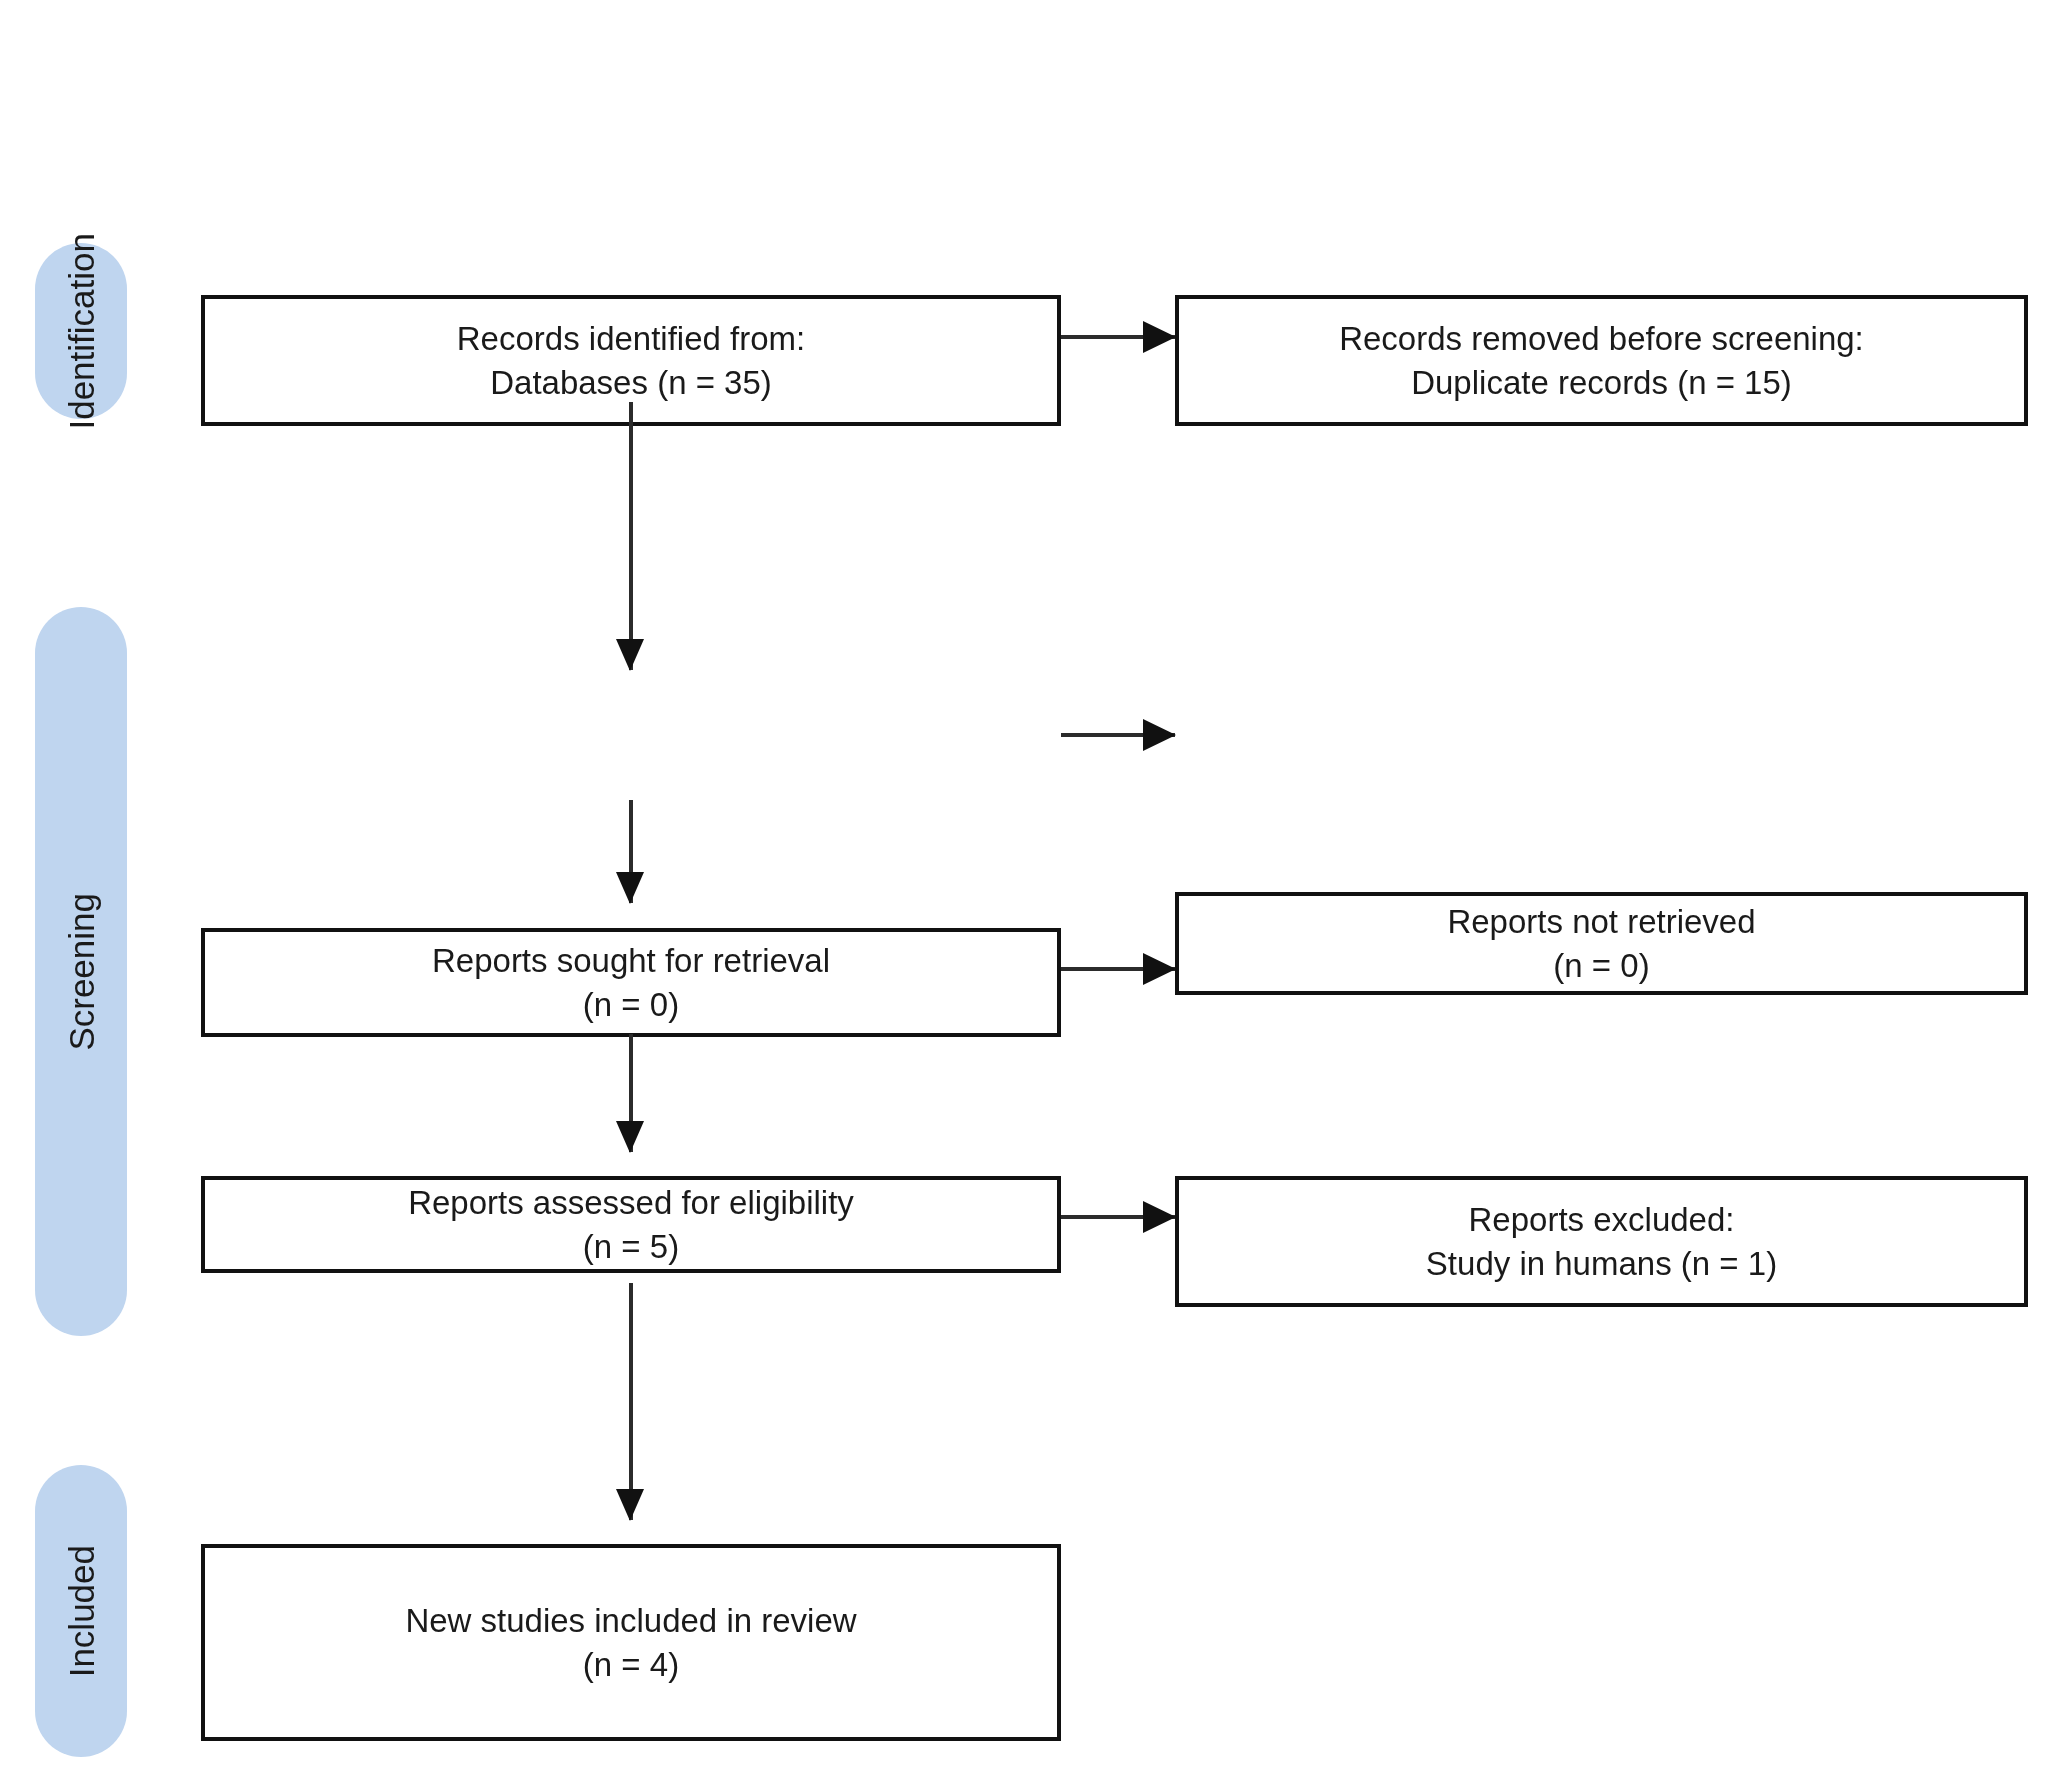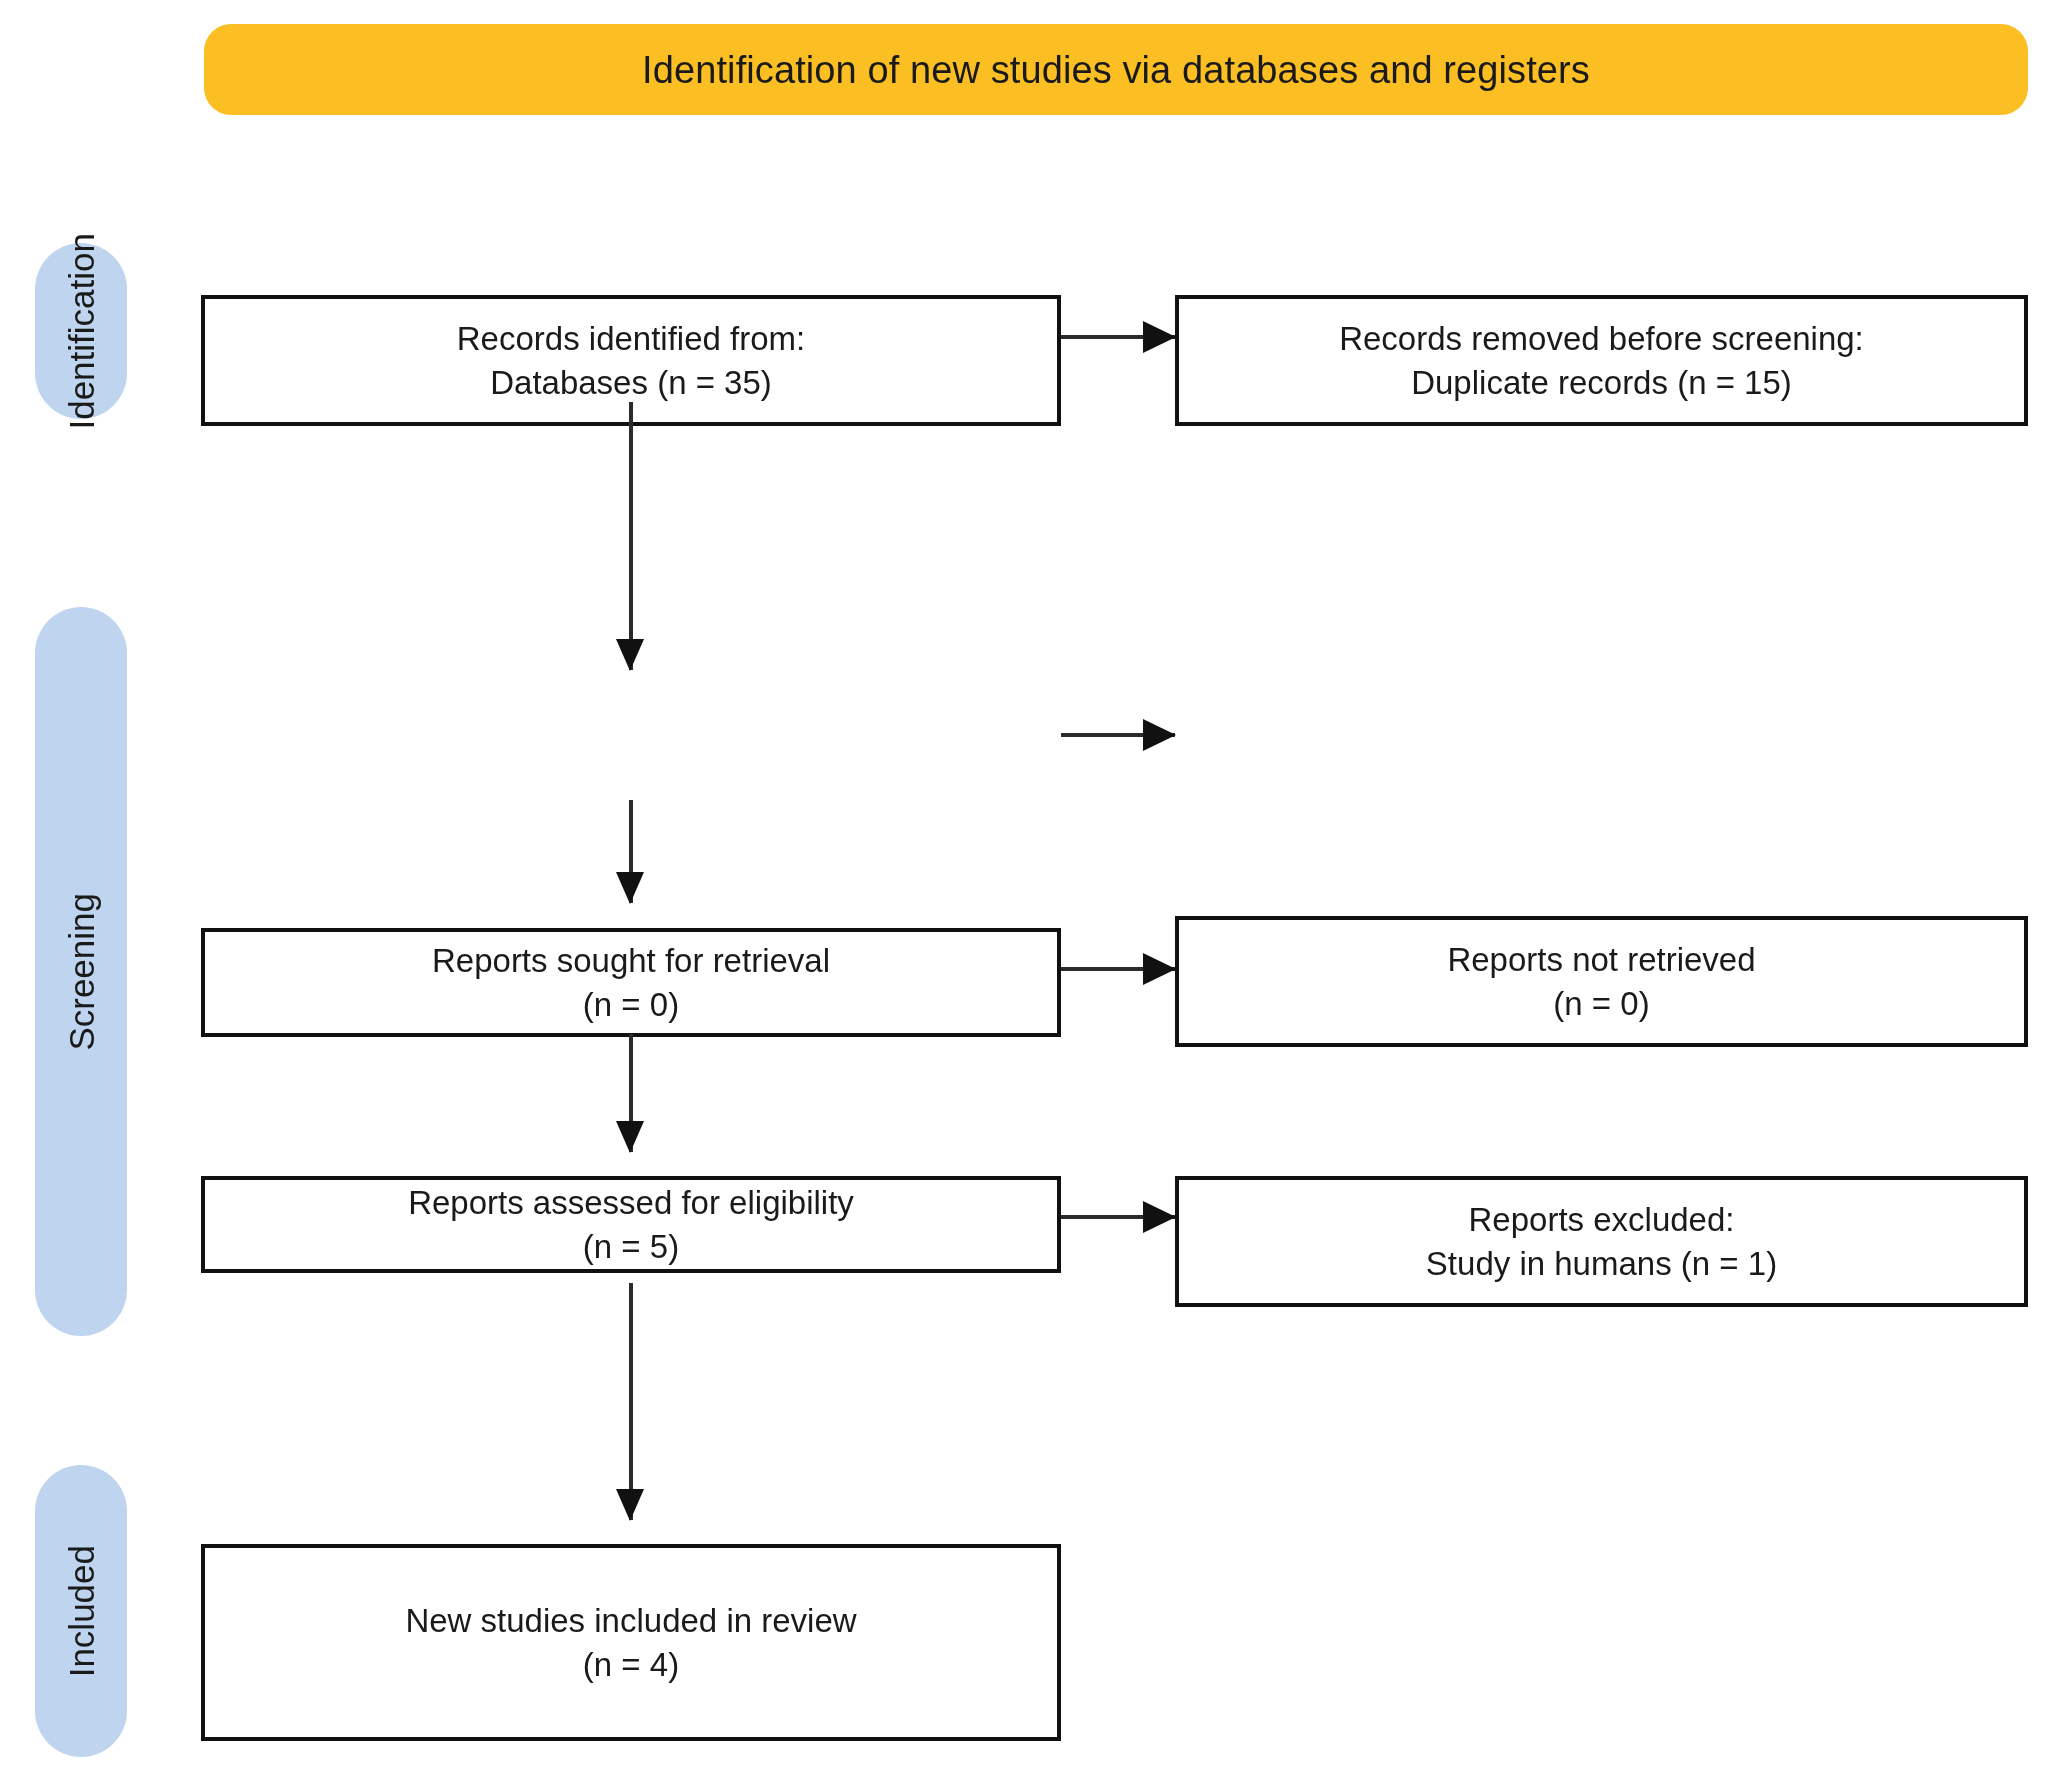--- a/index.html
+++ b/index.html
@@ -89,21 +89,21 @@
   
   .col-left  { left: 201px;  width: 860px; }
   
   .col-right { left: 1175px; width: 853px; }
 
   #box-identified     { top: 271px;  height: 131px; }
   #box-removed        { top: 271px;  height: 131px; }
   #box-screened       { top: 670px; height: 131px; }
   #box-excluded       { top: 670px; height: 131px; }
   #box-sought         { top: 904px; height: 109px; }
-  #box-notretrieved   { top: 892px; height: 131px; }
+  #box-notretrieved   { top: 868px; height: 103px; }
   #box-assessed       { top: 1152px; height: 97px; }
   #box-repexcluded    { top: 1152px; height: 131px; }
   #box-included       { top: 1520px; height: 197px; }
 
   
   .conn {
     position: absolute;
   }
   
   .conn-v .shaft {
@@ -142,23 +142,20 @@
     border-top: 16px solid transparent;
     border-bottom: 16px solid transparent;
     border-left: 33px solid #111111;
   }
 </style>
 </head>
 <body>
 
 <div id="prisma-root">
 
-  <div class="header-banner">
-    <span class="header-title">Identification of new studies via databases and registers</span>
-  </div>
 
   <div class="stage-pill" id="stage-identification">
     <span class="stage-label">Identification</span>
   </div>
   <div class="stage-pill" id="stage-screening">
     <span class="stage-label">Screening</span>
   </div>
   <div class="stage-pill" id="stage-included">
     <span class="stage-label">Included</span>
   </div>

